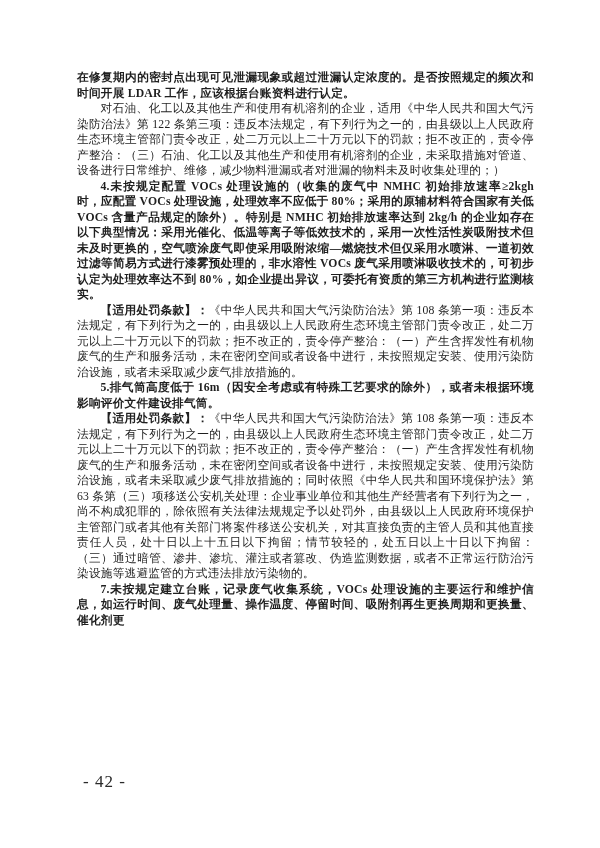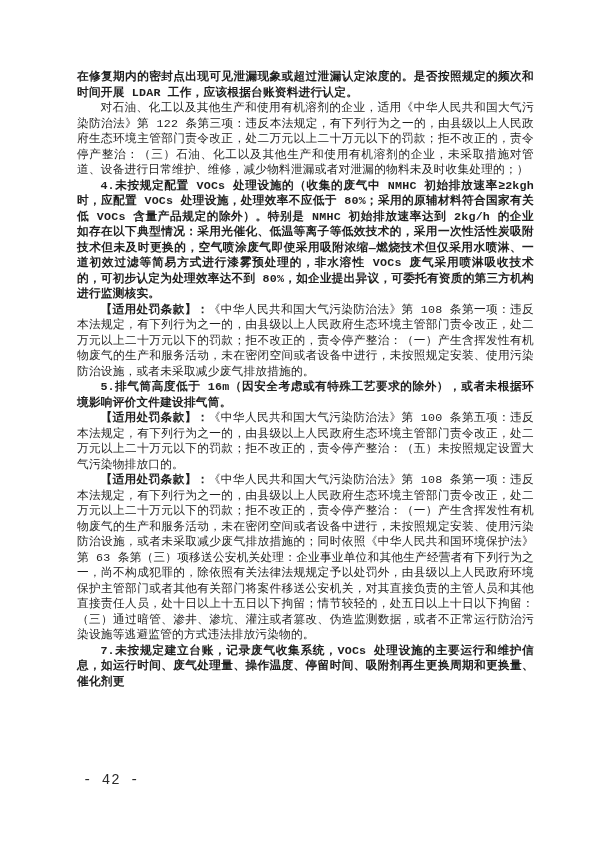--- a/index.html
+++ b/index.html
@@ -6,21 +6,21 @@
     margin: 0;
     padding: 0;
     background: #ffffff;
   }
   .page {
     position: relative;
     width: 548px;
     height: 848px;
     background: #ffffff;
     overflow: hidden;
-    font-family: Liberation Mono, monospace;
+    font-family: Liberation Serif, serif;
     color: #1f1f1f;
     padding-left: 15px;
   }
   .content {
     position: absolute;
     left: 77px;
     top: 70px;
     width: 457px;
     font-size: 11.7px;
     line-height: 15.5px;
@@ -37,21 +37,21 @@
   .para.item {
     font-weight: 700;
   }
   .para .label {
     font-weight: 700;
   }
   .page-number {
     position: absolute;
     left: 83px;
     top: 772px;
-    font-size: 14px;
+    font-size: 17px;
     letter-spacing: 1px;
     color: #2a2a2a;
   }
 </style>
 </head>
 <body>
 
 <div class="page">
   <div class="content">
 
@@ -59,21 +59,20 @@
 
 
     <p class="para penalty"><span>对石油、化工以及其他生产和使用有机溶剂的企业，适用《中华人民共和国大气污染防治法》第 122 条第三项：违反本法规定，有下列行为之一的，由县级以上人民政府生态环境主管部门责令改正，处二万元以上二十万元以下的罚款；拒不改正的，责令停产整治：（三）石油、化工以及其他生产和使用有机溶剂的企业，未采取措施对管道、设备进行日常维护、维修，减少物料泄漏或者对泄漏的物料未及时收集处理的；）</span></p>
 
     <p class="para item"><span>4.未按规定配置 VOCs 处理设施的（收集的废气中 NMHC 初始排放速率≥2kgh 时，应配置 VOCs 处理设施，处理效率不应低于 80%；采用的原辅材料符合国家有关低 VOCs 含量产品规定的除外）。特别是 NMHC 初始排放速率达到 2kg/h 的企业如存在以下典型情况：采用光催化、低温等离子等低效技术的，采用一次性活性炭吸附技术但未及时更换的，空气喷涂废气即使采用吸附浓缩—燃烧技术但仅采用水喷淋、一道初效过滤等简易方式进行漆雾预处理的，非水溶性 VOCs 废气采用喷淋吸收技术的，可初步认定为处理效率达不到 80%，如企业提出异议，可委托有资质的第三方机构进行监测核实。</span></p>
 
     <p class="para penalty"><span class="label">【适用处罚条款】：</span><span>《中华人民共和国大气污染防治法》第 108 条第一项：违反本法规定，有下列行为之一的，由县级以上人民政府生态环境主管部门责令改正，处二万元以上二十万元以下的罚款；拒不改正的，责令停产整治：（一）产生含挥发性有机物废气的生产和服务活动，未在密闭空间或者设备中进行，未按照规定安装、使用污染防治设施，或者未采取减少废气排放措施的。</span></p>
 
     <p class="para item"><span>5.排气筒高度低于 16m（因安全考虑或有特殊工艺要求的除外），或者未根据环境影响评价文件建设排气筒。</span></p>
 
-    <p class="para penalty"><span class="label">【适用处罚条款】：</span><span>《中华人民共和国大气污染防治法》第 100 条第五项：违反本法规定，有下列行为之一的，由县级以上人民政府生态环境主管部门责令改正，处二万元以上二十万元以下的罚款；拒不改正的，责令停产整治：（五）未按照规定设置大气污染物排放口的。</span></p>
 
 
     <p class="para penalty"><span class="label">【适用处罚条款】：</span><span>《中华人民共和国大气污染防治法》第 108 条第一项：违反本法规定，有下列行为之一的，由县级以上人民政府生态环境主管部门责令改正，处二万元以上二十万元以下的罚款；拒不改正的，责令停产整治：（一）产生含挥发性有机物废气的生产和服务活动，未在密闭空间或者设备中进行，未按照规定安装、使用污染防治设施，或者未采取减少废气排放措施的；同时依照《中华人民共和国环境保护法》第 63 条第（三）项移送公安机关处理：企业事业单位和其他生产经营者有下列行为之一，尚不构成犯罪的，除依照有关法律法规规定予以处罚外，由县级以上人民政府环境保护主管部门或者其他有关部门将案件移送公安机关，对其直接负责的主管人员和其他直接责任人员，处十日以上十五日以下拘留；情节较轻的，处五日以上十日以下拘留：（三）通过暗管、渗井、渗坑、灌注或者篡改、伪造监测数据，或者不正常运行防治污染设施等逃避监管的方式违法排放污染物的。</span></p>
 
     <p class="para item"><span>7.未按规定建立台账，记录废气收集系统，VOCs 处理设施的主要运行和维护信息，如运行时间、废气处理量、操作温度、停留时间、吸附剂再生更换周期和更换量、催化剂更</span></p>
 
   </div>
 
   <div class="page-number">- 42 -</div>
 </div>

